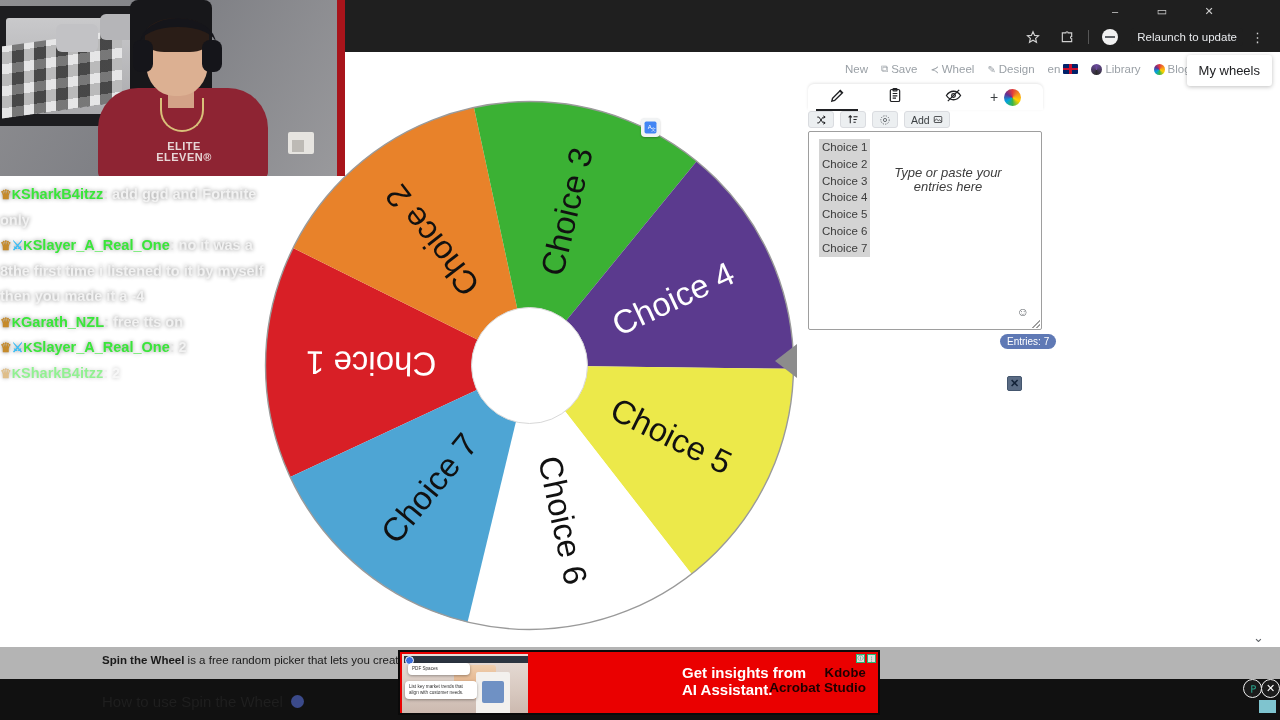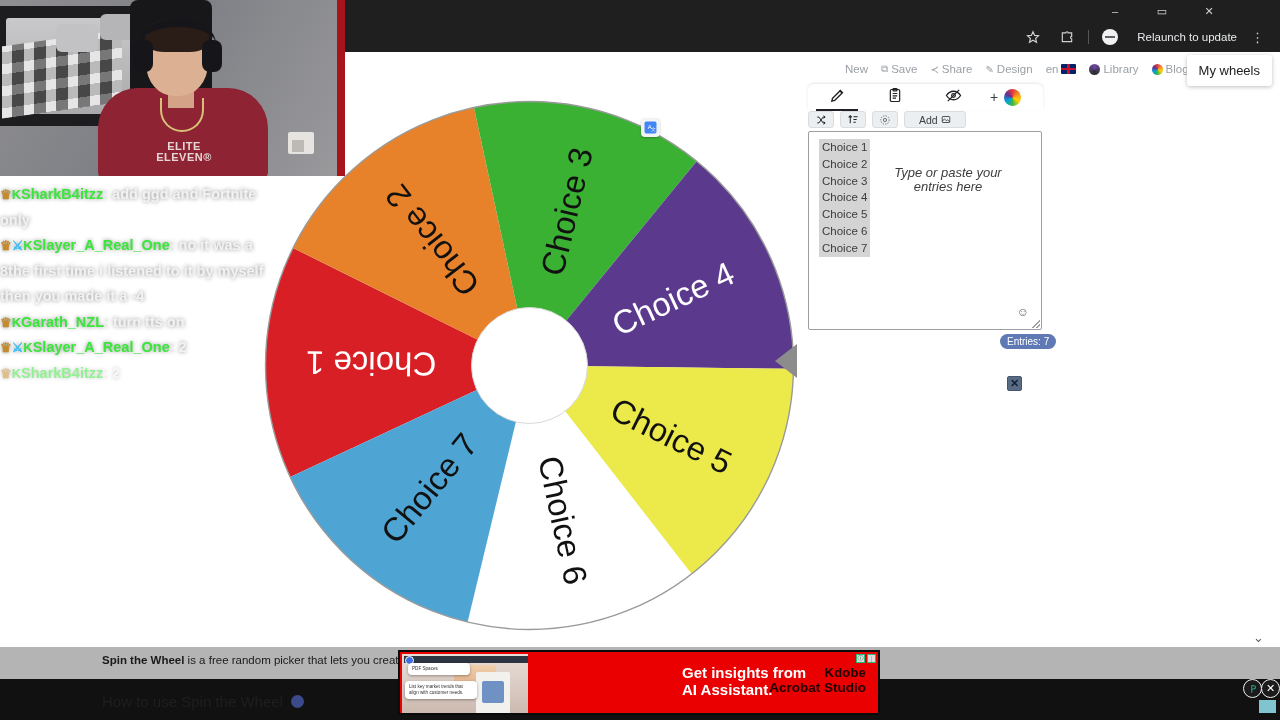--- a/index.html
+++ b/index.html
@@ -97,21 +97,21 @@
       background:conic-gradient(#e03a3e,#f7941e,#ffd400,#39b54a,#00a3e0,#662d91,#e03a3e); }
 
   .mini-toolbar {
     position:absolute; left:808px; top:111px; display:flex; align-items:center; gap:6px;
   }
   .mini-btn {
     background:#eceff1; border:1px solid #dadce0; border-radius:3px;
     min-width:26px; height:17px; display:flex; align-items:center; justify-content:center;
     font-size:10.5px; color:#3c4043; padding:0 5px;
   }
-  .mini-btn.wide { padding:0 14px; gap:3px; }
+  .mini-btn.wide { padding:0 6px; gap:3px; }
 
   .entries-box {
     position:absolute; left:808px; top:131px; width:234px; height:199px;
     background:#fff; border:1px solid #9e9e9e; border-radius:2px;
   }
   .entries-list { position:absolute; left:10px; top:7px; }
   .entry-line {
     background:#d4d4d4; color:#3c3c3c; font-size:11.5px; line-height:16.8px;
     padding:0 3px; display:inline-block;
   }
@@ -294,21 +294,21 @@
   <div class="util-row">
     <div class="util-item">
         <span>New</span>
       </div>
     <div class="util-item">
         <span class="gi">⧉</span>
         <span>Save</span>
       </div>
     <div class="util-item">
         <span class="gi">≺</span>
-        <span>Share</span>
+        <span>Wheel</span>
       </div>
     <div class="util-item">
         <span class="gi">✎</span>
         <span>Design</span>
       </div>
     <div class="util-item">
         <span>en</span>
         <span class="flag"></span>
       </div>
     <div class="util-item">
@@ -505,18 +505,18 @@
       <div>ELEVEN®</div>
     </div>
     <div class="cam-outlet"></div>
     <div class="cam-plug"></div>
     <div class="cam-red-edge"></div>
   </div>
 
   <div class="chat" id="chat">
       <div class="chat-msg"><span class="badge-crown">♛ </span><span class="badge-k">Κ </span><span class="chat-name">SharkB4itzz</span><span class="chat-colon">: </span><span class="chat-body">add ggd and Fortnite only</span></div>
       <div class="chat-msg"><span class="badge-crown">♛ </span><span class="badge-sword">⚔ </span><span class="badge-k">Κ </span><span class="chat-name">Slayer_A_Real_One</span><span class="chat-colon">: </span><span class="chat-body">no it was a 8the first time i listened to it by myself then you made it a -4</span></div>
-      <div class="chat-msg"><span class="badge-crown">♛ </span><span class="badge-k">Κ </span><span class="chat-name">Garath_NZL</span><span class="chat-colon">: </span><span class="chat-body">turn tts on</span></div>
+      <div class="chat-msg"><span class="badge-crown">♛ </span><span class="badge-k">Κ </span><span class="chat-name">Garath_NZL</span><span class="chat-colon">: </span><span class="chat-body">free tts on</span></div>
       <div class="chat-msg"><span class="badge-crown">♛ </span><span class="badge-sword">⚔ </span><span class="badge-k">Κ </span><span class="chat-name">Slayer_A_Real_One</span><span class="chat-colon">: </span><span class="chat-body">2</span></div>
       <div class="chat-msg chat-fade"><span class="badge-crown">♛ </span><span class="badge-k">Κ </span><span class="chat-name">SharkB4itzz</span><span class="chat-colon">: </span><span class="chat-body">2</span></div>
     </div>
 
 </div>
 
 </body></html>

